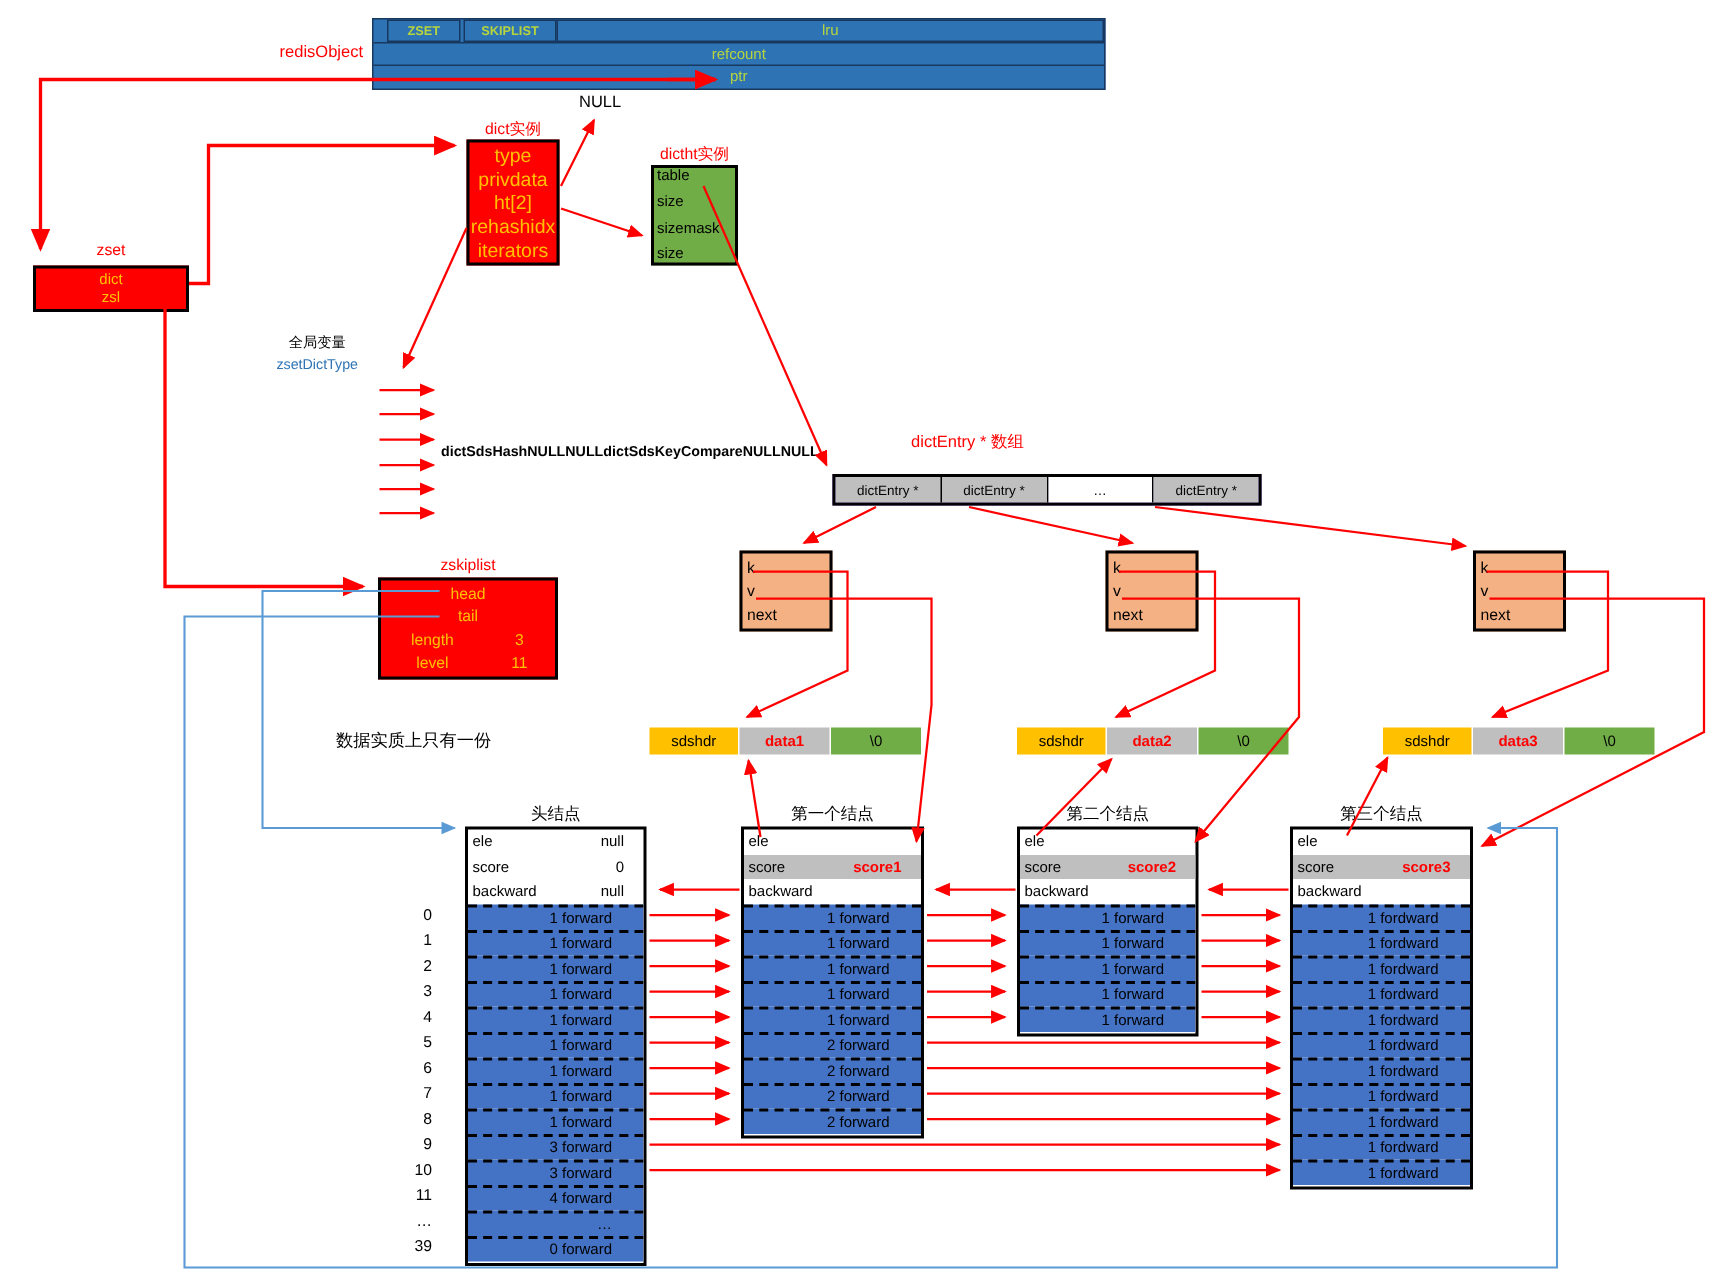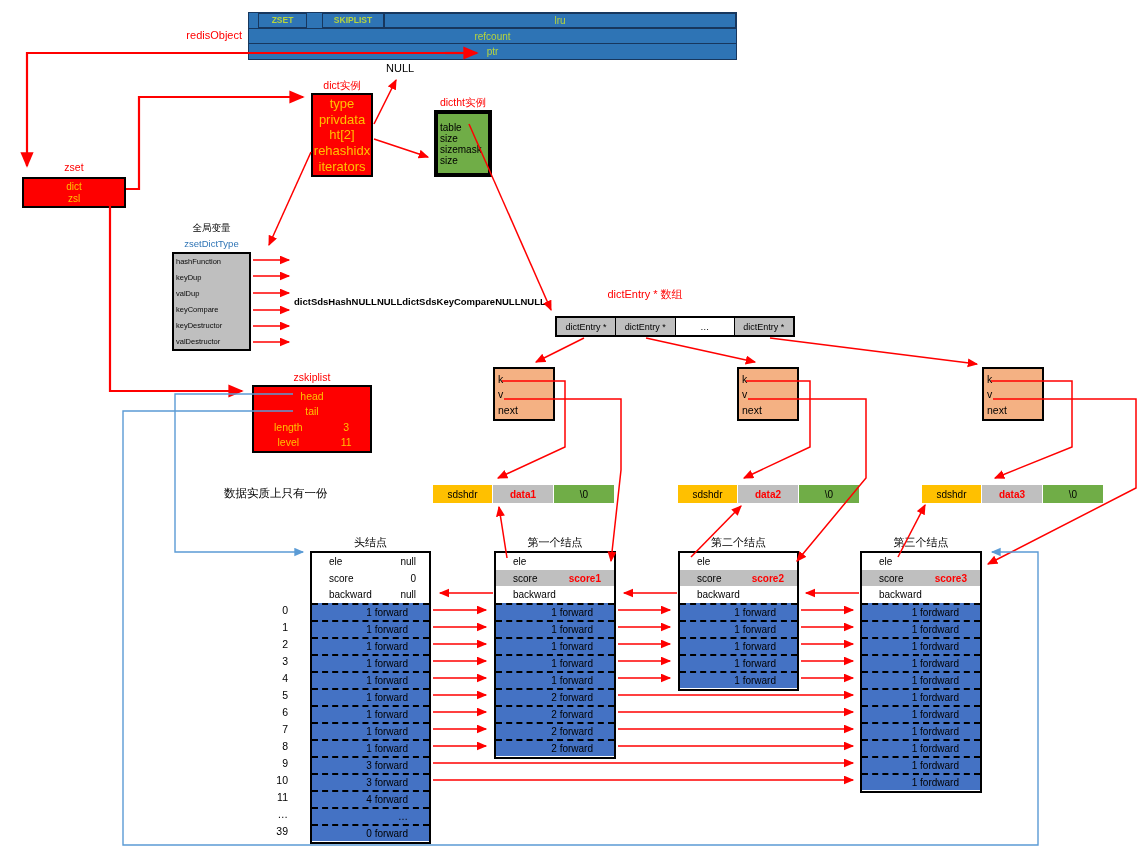--- a/index.html
+++ b/index.html
@@ -18,61 +18,61 @@
   
   .redbox{position:absolute;background:#fe0000;border:2.5px solid #000;color:#ffc000;display:flex;flex-direction:column;justify-content:space-evenly;text-align:center;z-index:2}
   .dictbox{left:311px;top:93px;width:62px;height:84px;font-size:13px}
   .zsetbox{left:22px;top:177px;width:104px;height:31px;font-size:10px}
   .zslbox{left:252px;top:385px;width:120px;height:68px;font-size:10.5px}
   .zslrow{display:flex;align-items:center;justify-content:center}
   .zslrow2{display:flex;align-items:center}
   .zslrow2 .zk{flex:1.3;text-align:center}
   .zslrow2 .zv{flex:0.9;text-align:center}
   
-  .htbox{position:absolute;left:434px;top:110px;width:58px;height:67px;background:#70ad47;border:4px solid #000000;display:flex;flex-direction:column;justify-content:center;font-size:10px;padding-left:2px;color:#000;z-index:2}
+  .htbox{position:absolute;left:434px;top:110px;width:58px;height:67px;background:#70ad47;border:2px solid #000000;display:flex;flex-direction:column;justify-content:space-between;font-size:10px;padding-left:2px;color:#000;z-index:2}
   
   .dtbox{position:absolute;left:172px;top:252px;width:79px;height:99px;background:#bfbfbf;border:2.5px solid #000;display:flex;flex-direction:column;z-index:2}
   .dtrow{flex:1;display:flex;align-items:center;padding-left:2px;font-size:7.5px;color:#0a0a0a}
   .dtvals{position:absolute;left:294px;top:252px;width:100px;height:99px;display:flex;z-index:2}
   .dtval{flex:1;display:flex;align-items:center;justify-content:center;font-size:9.5px;font-weight:bold;white-space:nowrap}
   
-  .dearr{position:absolute;left:555px;top:316px;width:240px;height:21px;display:flex;border:2px solid #000;background:#4c1d95;z-index:2}
+  .dearr{position:absolute;left:555px;top:316px;width:286px;height:21px;display:flex;border:2px solid #000;background:#4c1d95;z-index:2}
   .decell{flex:1;border-right:1.5px solid #000;display:flex;align-items:center;justify-content:center;font-size:9px;background:#bfbfbf}
   .decell:last-child{border-right:none}
   .decell.dots{background:#fff}
   
   .kvbox{position:absolute;top:367px;width:62px;height:54px;background:#f4b183;border:2px solid #000;display:flex;flex-direction:column;justify-content:space-evenly;padding-left:3px;font-size:10.5px;z-index:2}
   
   .sdsg{position:absolute;top:485px;height:18px;display:flex;z-index:2}
   .sdscell{display:flex;align-items:center;justify-content:center;font-size:10px;margin-right:1px}
   .sds-h{width:59px;background:#ffc000}
   .sds-d{width:60px;background:#bfbfbf;color:#ff0000;font-weight:bold}
   .sds-n{width:60px;background:#70ad47}
   
   .ntitle{position:absolute;top:535px;font-size:11px;text-align:center;z-index:5}
   .node{position:absolute;top:551px;border:2.5px solid #000;background:#fff;display:flex;flex-direction:column;overflow:hidden;z-index:2}
   .nhrow{height:16.7px;flex:none;display:flex;align-items:center;justify-content:space-between;font-size:10px}
-  .nh-l{padding-left:17px}
+  .nh-l{padding-left:3px}
   .nh-v{padding-right:13px}
   .gray{background:#bfbfbf}
   .scoreval{color:#ff0000;font-weight:bold}
   .frow{height:17px;flex:none;background:#4472c4;border-top:2px dashed #000;display:flex;align-items:center;justify-content:flex-end;padding-right:21px;font-size:10px;color:#000}
   .levels{position:absolute;left:246px;top:601px;width:42px;display:flex;flex-direction:column;z-index:2}
   .lvl{height:17px;display:flex;align-items:center;justify-content:flex-end;font-size:10.5px}
 </style>
 </head>
 <body>
 
 <div id="canvas">
 
   <div class="lbl red" style="left:142px;top:29px;width:100px;text-align:right;font-size:11px">redisObject</div>
   <div class="robox">
     <div class="rorow1">
       <span class="rocell" style="margin-left:9px;width:49px">ZSET</span>
-      <span class="rocell" style="margin-left:15px;width:62px">SKIPLIST</span>
+      <span class="rocell" style="margin-left:2px;width:62px">SKIPLIST</span>
       <span class="rocell" style="flex:1;font-size:10px;font-weight:normal">lru</span>
     </div>
     <div class="rorow">refcount</div>
     <div class="rorow">ptr</div>
   </div>
   <div class="lbl" style="left:386px;top:62px;font-size:11px">NULL</div>
 
   <div class="lbl red" style="left:301px;top:79px;width:82px;text-align:center;font-size:10.5px">dict实例</div>
   <div class="redbox dictbox">
     <div>type</div>
@@ -91,28 +91,20 @@
   </div>
 
   <div class="lbl red" style="left:22px;top:161px;width:104px;text-align:center;font-size:10.5px">zset</div>
   <div class="redbox zsetbox">
     <div>dict</div>
     <div>zsl</div>
   </div>
 
   <div class="lbl" style="left:172px;top:222px;width:79px;text-align:center;font-size:9.5px">全局变量</div>
   <div class="lbl" style="left:172px;top:238px;width:79px;text-align:center;font-size:9.5px;color:#2e74b5">zsetDictType</div>
-  <div class="dtbox">
-    <div class="dtrow">hashFunction</div>
-    <div class="dtrow">keyDup</div>
-    <div class="dtrow">valDup</div>
-    <div class="dtrow">keyCompare</div>
-    <div class="dtrow">keyDestructor</div>
-    <div class="dtrow">valDestructor</div>
-  </div>
   <div class="dtvals">
     <div class="dtval">dictSdsHash</div>
     <div class="dtval">NULL</div>
     <div class="dtval">NULL</div>
     <div class="dtval">dictSdsKeyCompare</div>
     <div class="dtval">NULL</div>
     <div class="dtval">NULL</div>
   </div>
 
   <div class="lbl red" style="left:252px;top:371px;width:120px;text-align:center;font-size:10.5px">zskiplist</div>

